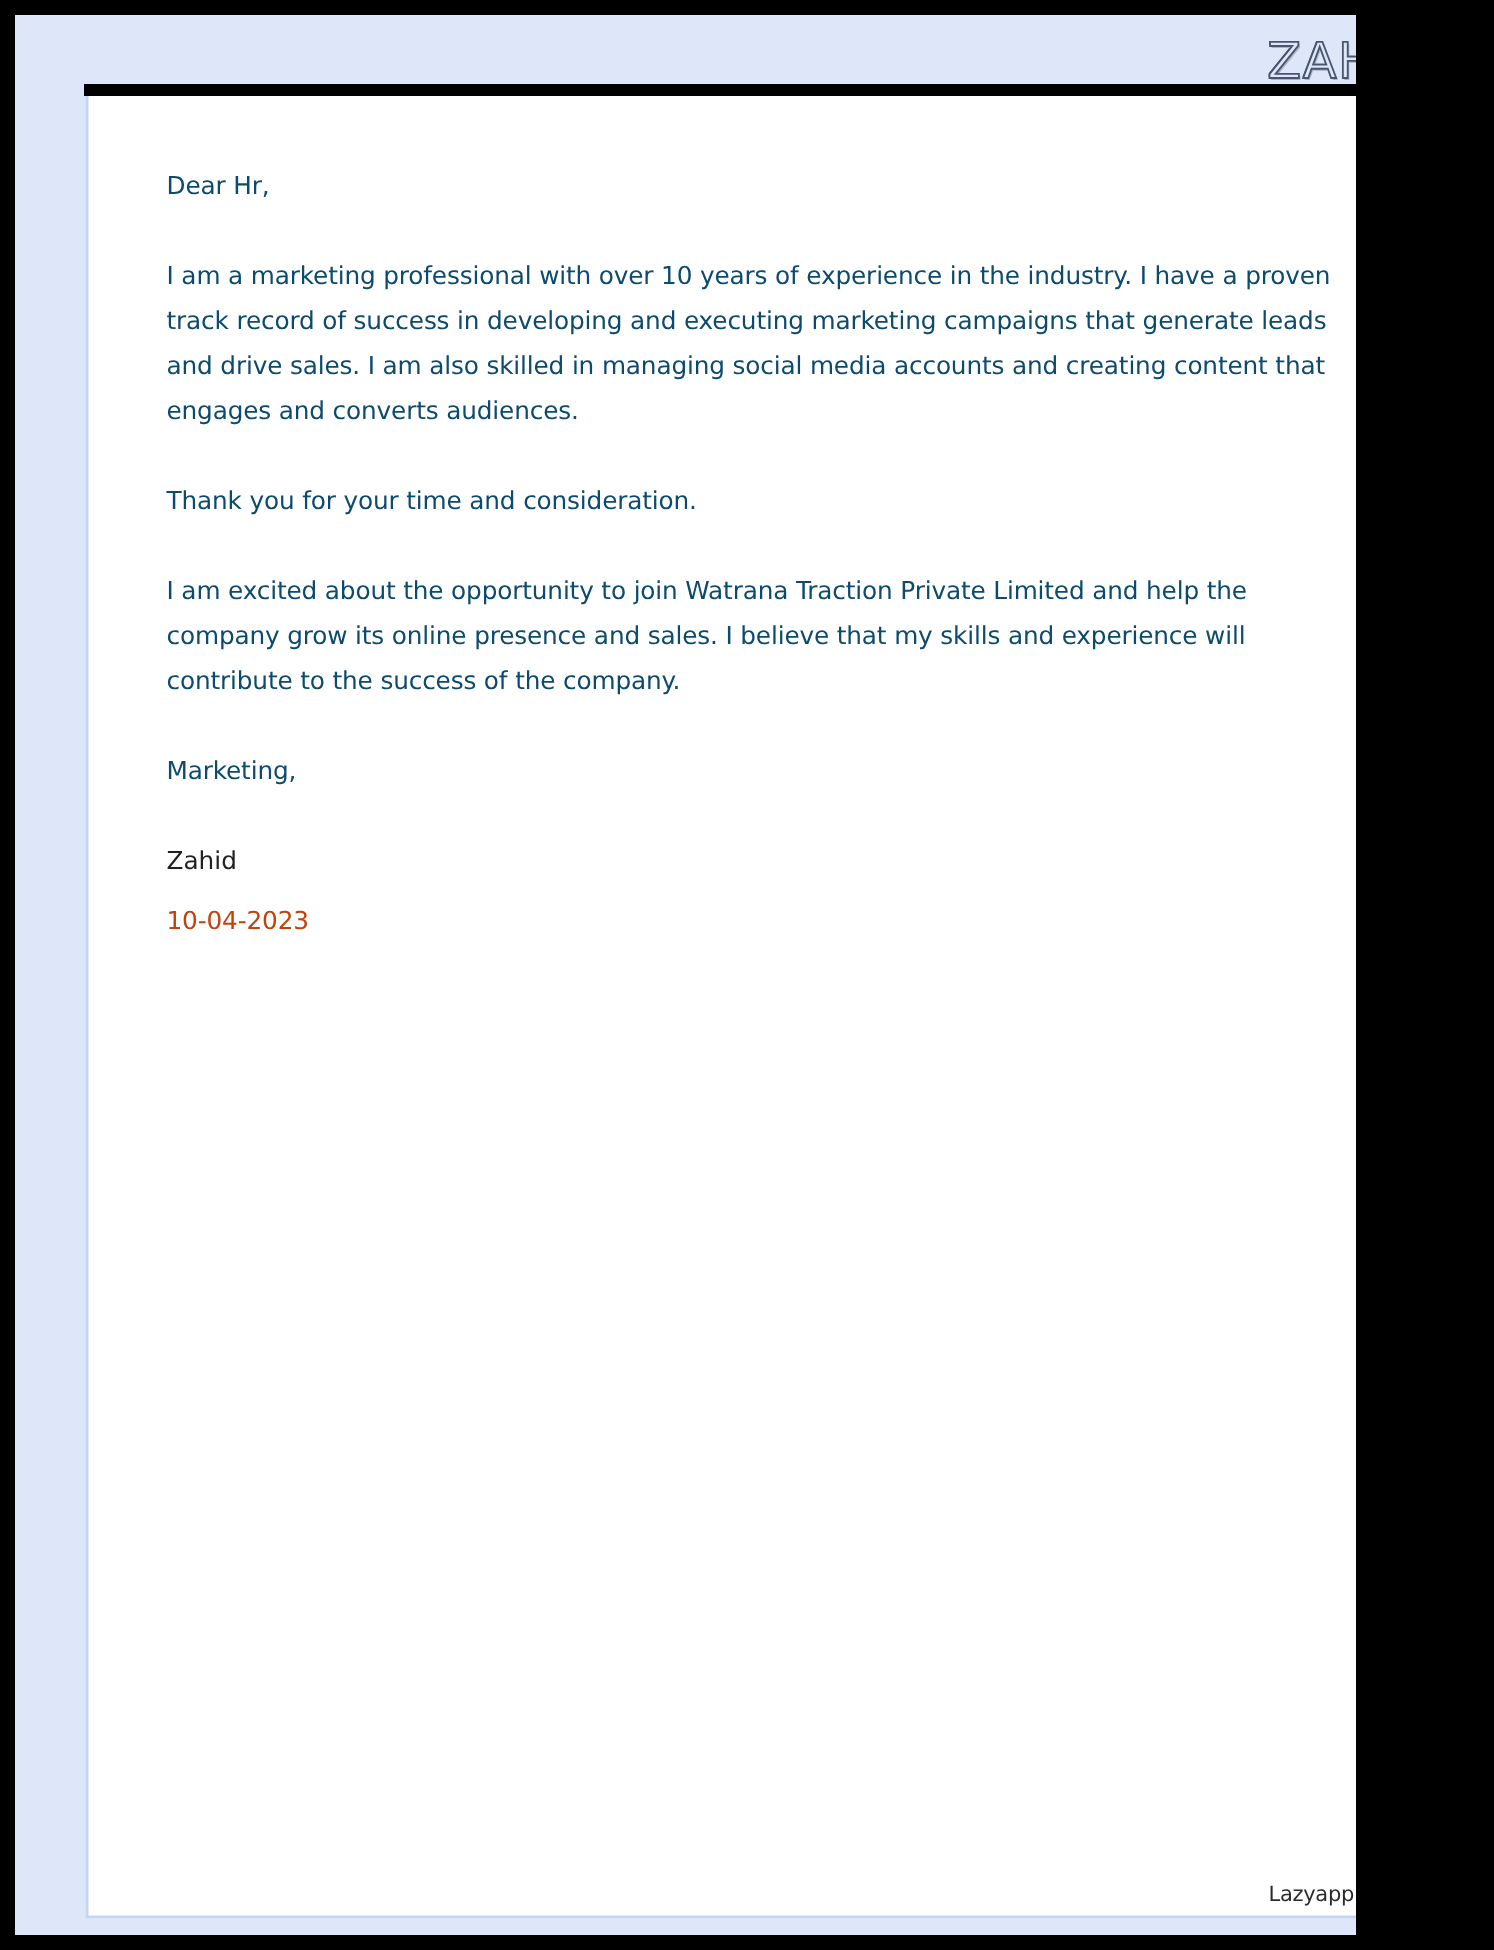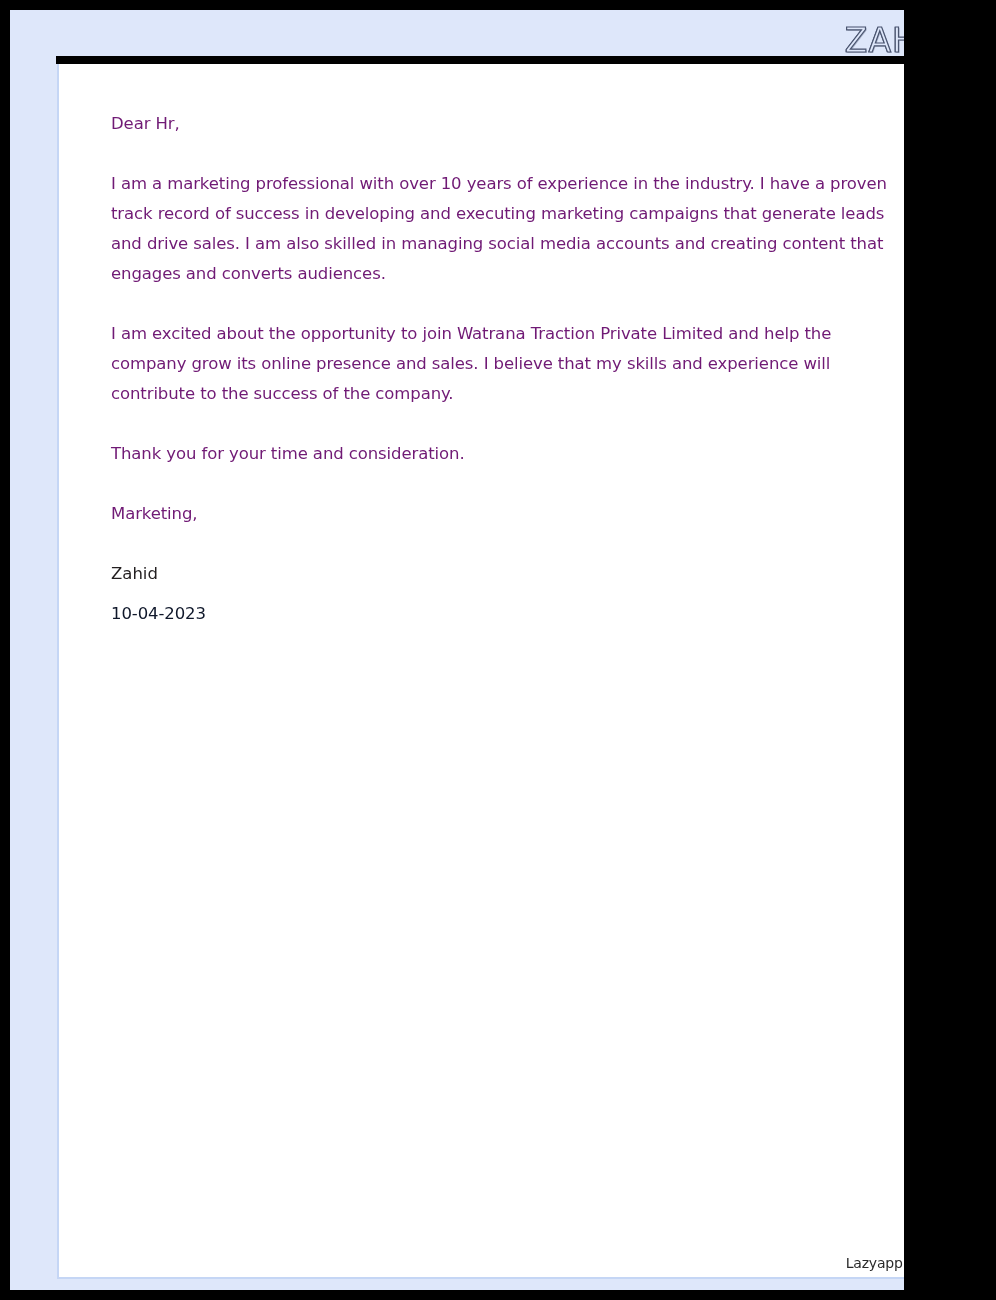--- a/index.html
+++ b/index.html
@@ -77,40 +77,40 @@
     position: absolute;
     left: 52px;
     top: 45px;
     width: 790px;
   }
 
   .para {
     font-family: "DejaVu Sans", sans-serif;
     font-size: 16.5px;
     line-height: 30px;
-    color: #701a75;
+    color: #0c4a6e;
     margin-bottom: 30px;
     text-align: left;
     letter-spacing: -0.1px;
   }
   .para:last-child { margin-bottom: 0; }
 
   .signature-name {
     font-family: "DejaVu Sans", sans-serif;
     font-size: 16.5px;
     line-height: 30px;
     color: #231f20;
     margin-bottom: 10px;
   }
 
   .signature-date {
     font-family: "DejaVu Sans", sans-serif;
     font-size: 16.5px;
     line-height: 30px;
-    color: #0f172a;
+    color: #c2410c;
     letter-spacing: -0.1px;
   }
 
   
   .footer {
     position: absolute;
     right: 8px;
     bottom: 6px;
     font-family: "DejaVu Sans", sans-serif;
     font-size: 14px;
@@ -132,23 +132,23 @@
 
     <div class="sheet">
 
       <div class="letter-body">
 
         <div class="para">Dear Hr,</div>
 
 
         <div class="para">I am a marketing professional with over 10 years of experience in the industry. I have a proven track record of success in developing and executing marketing campaigns that generate leads and drive sales. I am also skilled in managing social media accounts and creating content that engages and converts audiences.</div>
 
+        <div class="para">Thank you for your time and consideration.</div>
+
         <div class="para">I am excited about the opportunity to join Watrana Traction Private Limited and help the company grow its online presence and sales. I believe that my skills and experience will contribute to the success of the company.</div>
-
-        <div class="para">Thank you for your time and consideration.</div>
 
         <div class="para">Marketing,</div>
 
         <div class="signature-name">Zahid</div>
 
         <div class="signature-date">10-04-2023</div>
 
       </div>
 
       <div class="footer">Lazyapply.com</div>

